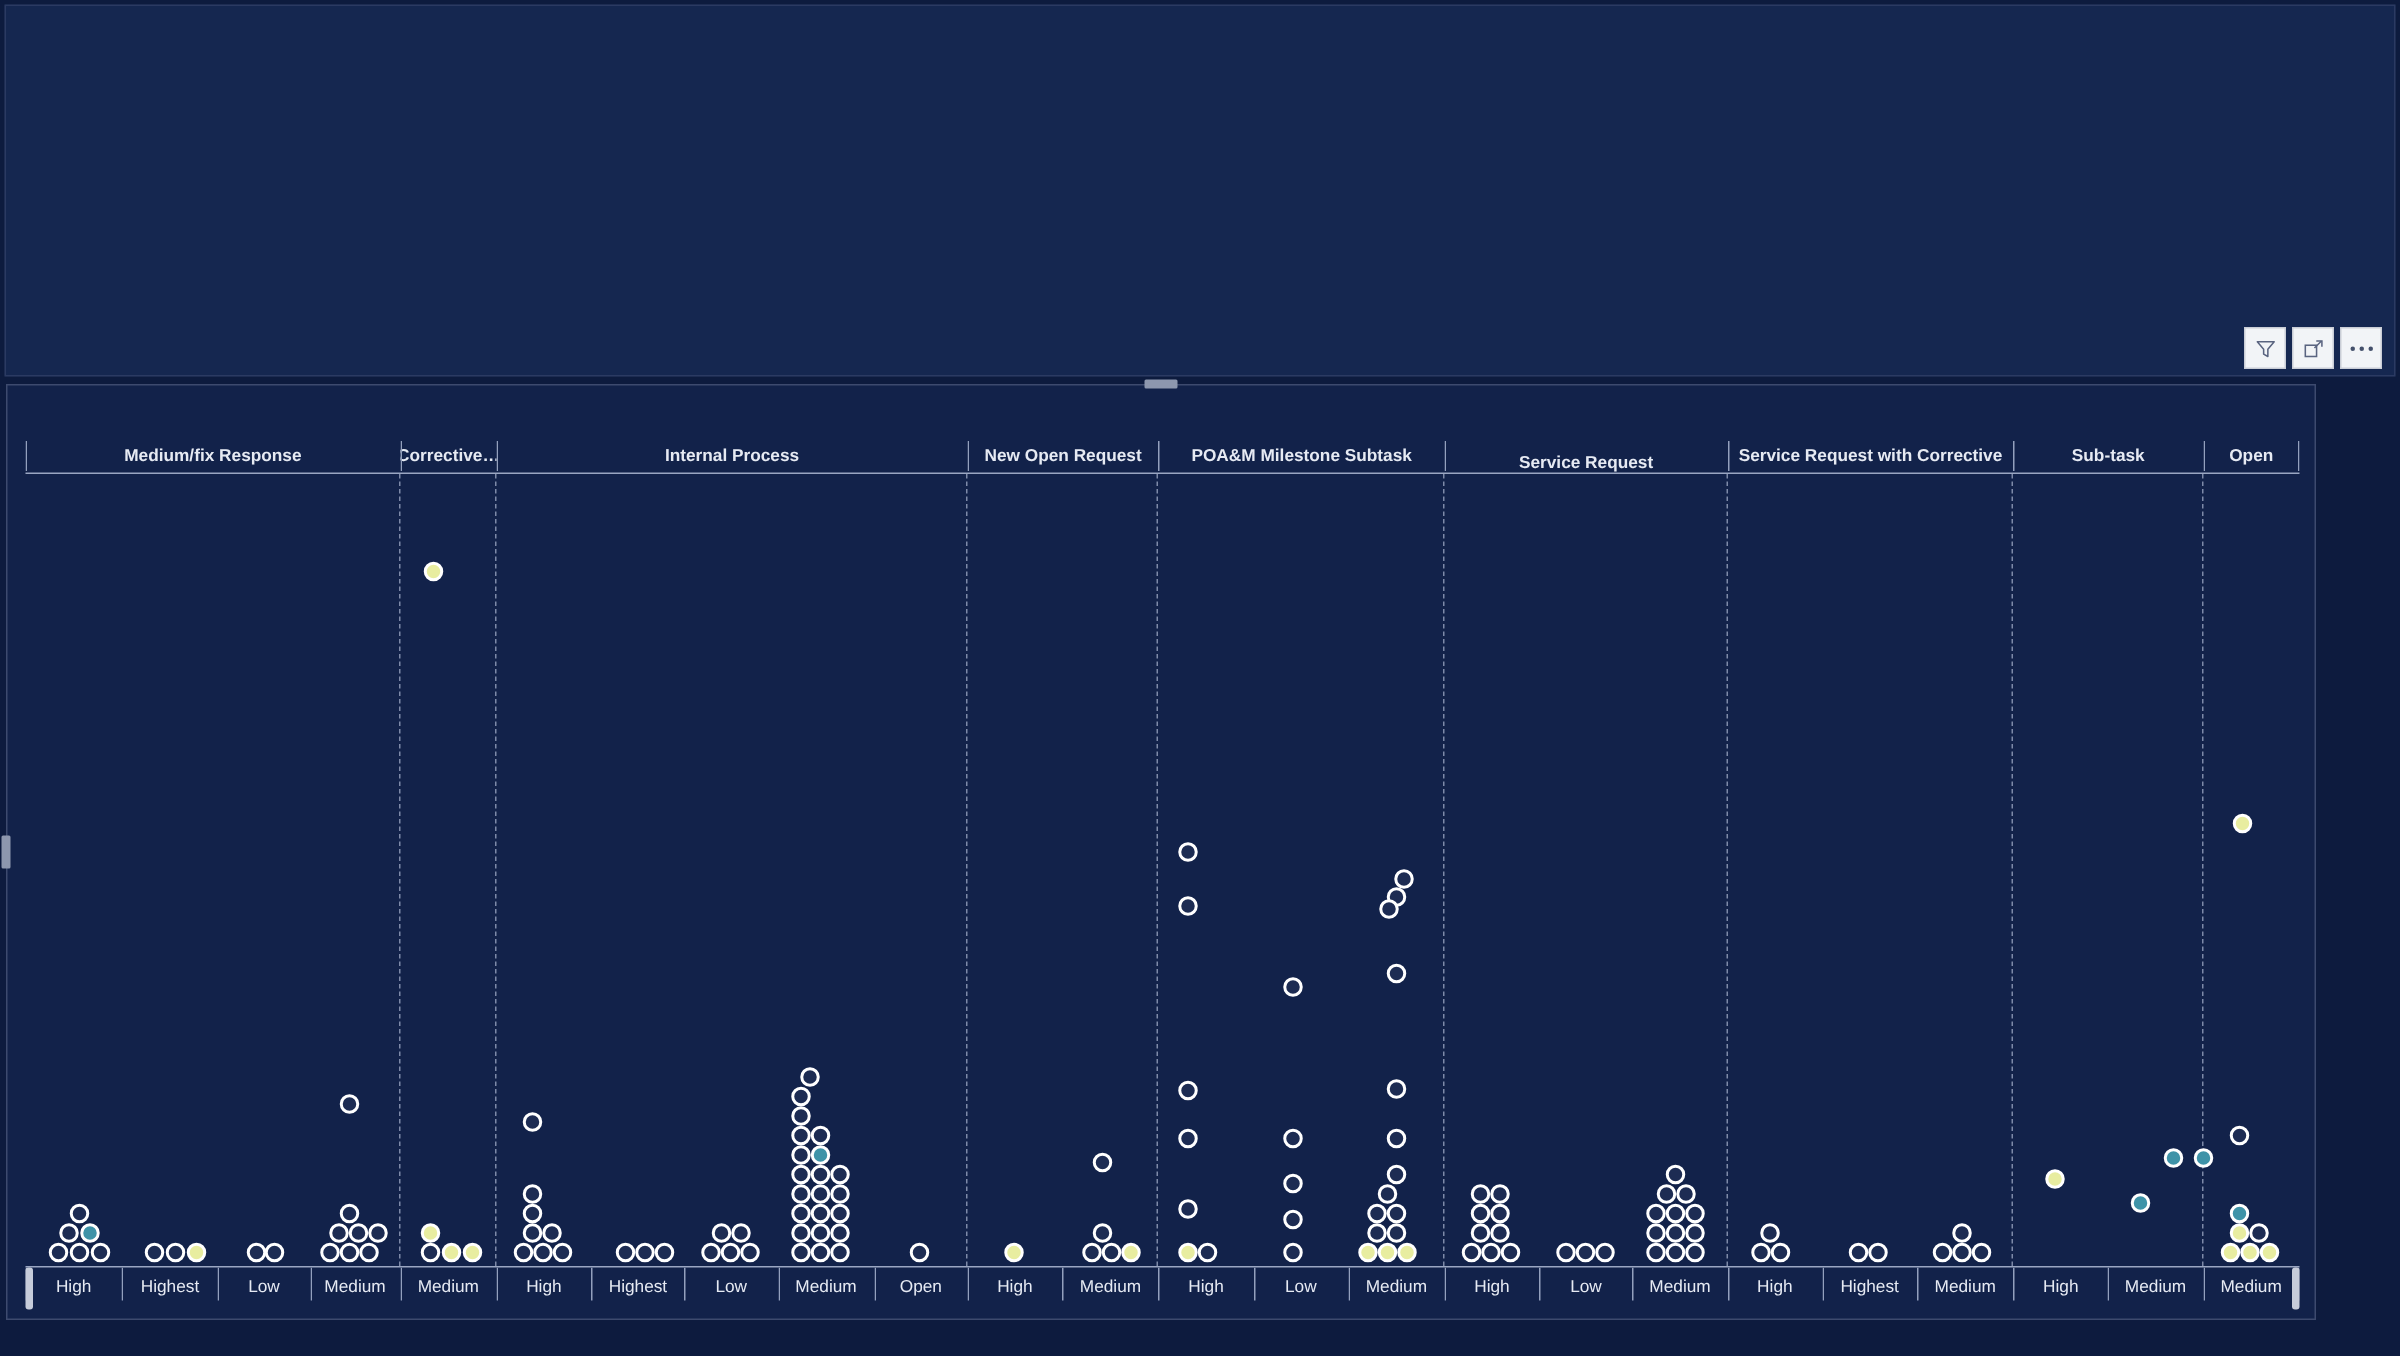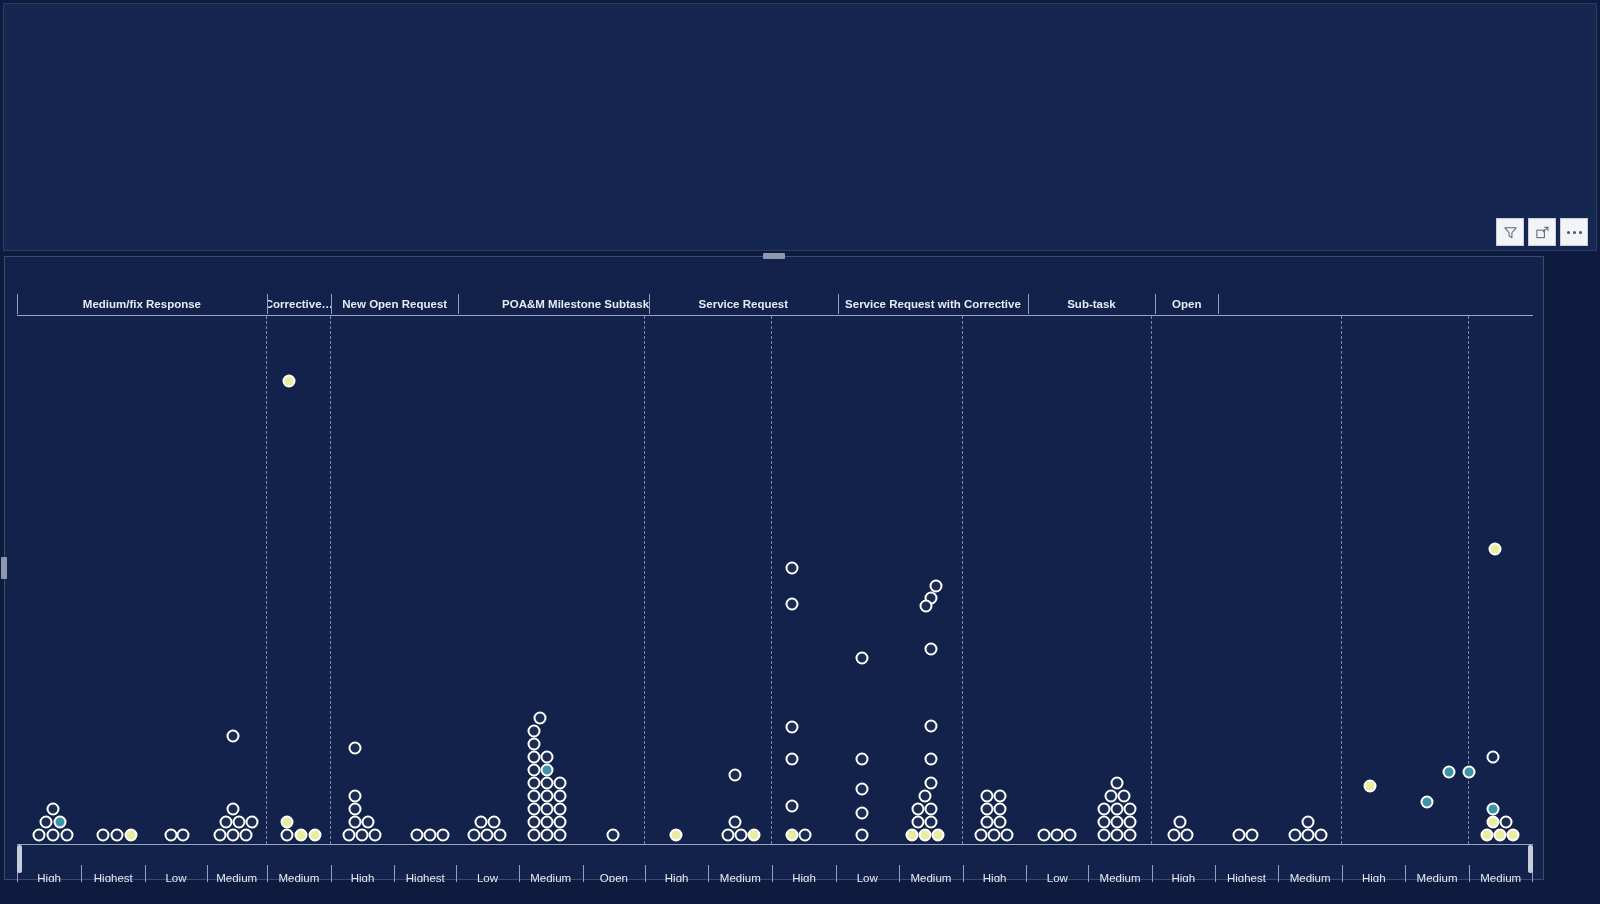--- a/index.html
+++ b/index.html
@@ -187,21 +187,21 @@
 
   
   .axis-bottom-line {
     position: absolute;
     left: 0; top: 551px;
     width: 100%; height: 1px;
     background: #9aa6c2;
   }
   .tick-row {
     position: absolute;
-    left: 0; top: 572px;
+    left: 0; top: 552px;
     width: 100%; height: 26px;
     display: flex;
   }
   .tick {
     position: relative;
     display: flex;
     align-items: center;
     justify-content: center;
     font-size: 11.5px;
     color: #e6eaf3;
@@ -282,27 +282,30 @@
 
 
     <div class="plot">
       <div class="group-header-row" id="group-headers">
           <div class="group-header" style="flex: 0 0 16.4792%;">
             <span>Medium/fix Response</span>
           </div>
           <div class="group-header" style="flex: 0 0 4.23561%;">
             <span>Corrective…</span>
           </div>
+          <div class="group-header" style="flex: 0 0 20.7148%;">
+            <span>Internal Process</span>
+          </div>
           <div class="group-header" style="flex: 0 0 8.40503%;">
             <span>New Open Request</span>
           </div>
-          <div class="group-header" style="flex: 0 0 12.5745%; justify-content: flex-end;">
+          <div class="group-header" style="flex: 0 0 12.5745%;">
             <span>POA&amp;M Milestone Subtask</span>
           </div>
-          <div class="group-header" style="flex: 0 0 12.4421%;">
+          <div class="group-header" style="flex: 0 0 12.4421%; align-items: flex-end;">
             <span>Service Request</span>
           </div>
           <div class="group-header" style="flex: 0 0 12.5745%;">
             <span>Service Request with Corrective</span>
           </div>
           <div class="group-header" style="flex: 0 0 8.33885%;">
             <span>Sub-task</span>
           </div>
           <div class="group-header" style="flex: 0 0 4.23561%;">
             <span>Open</span>

